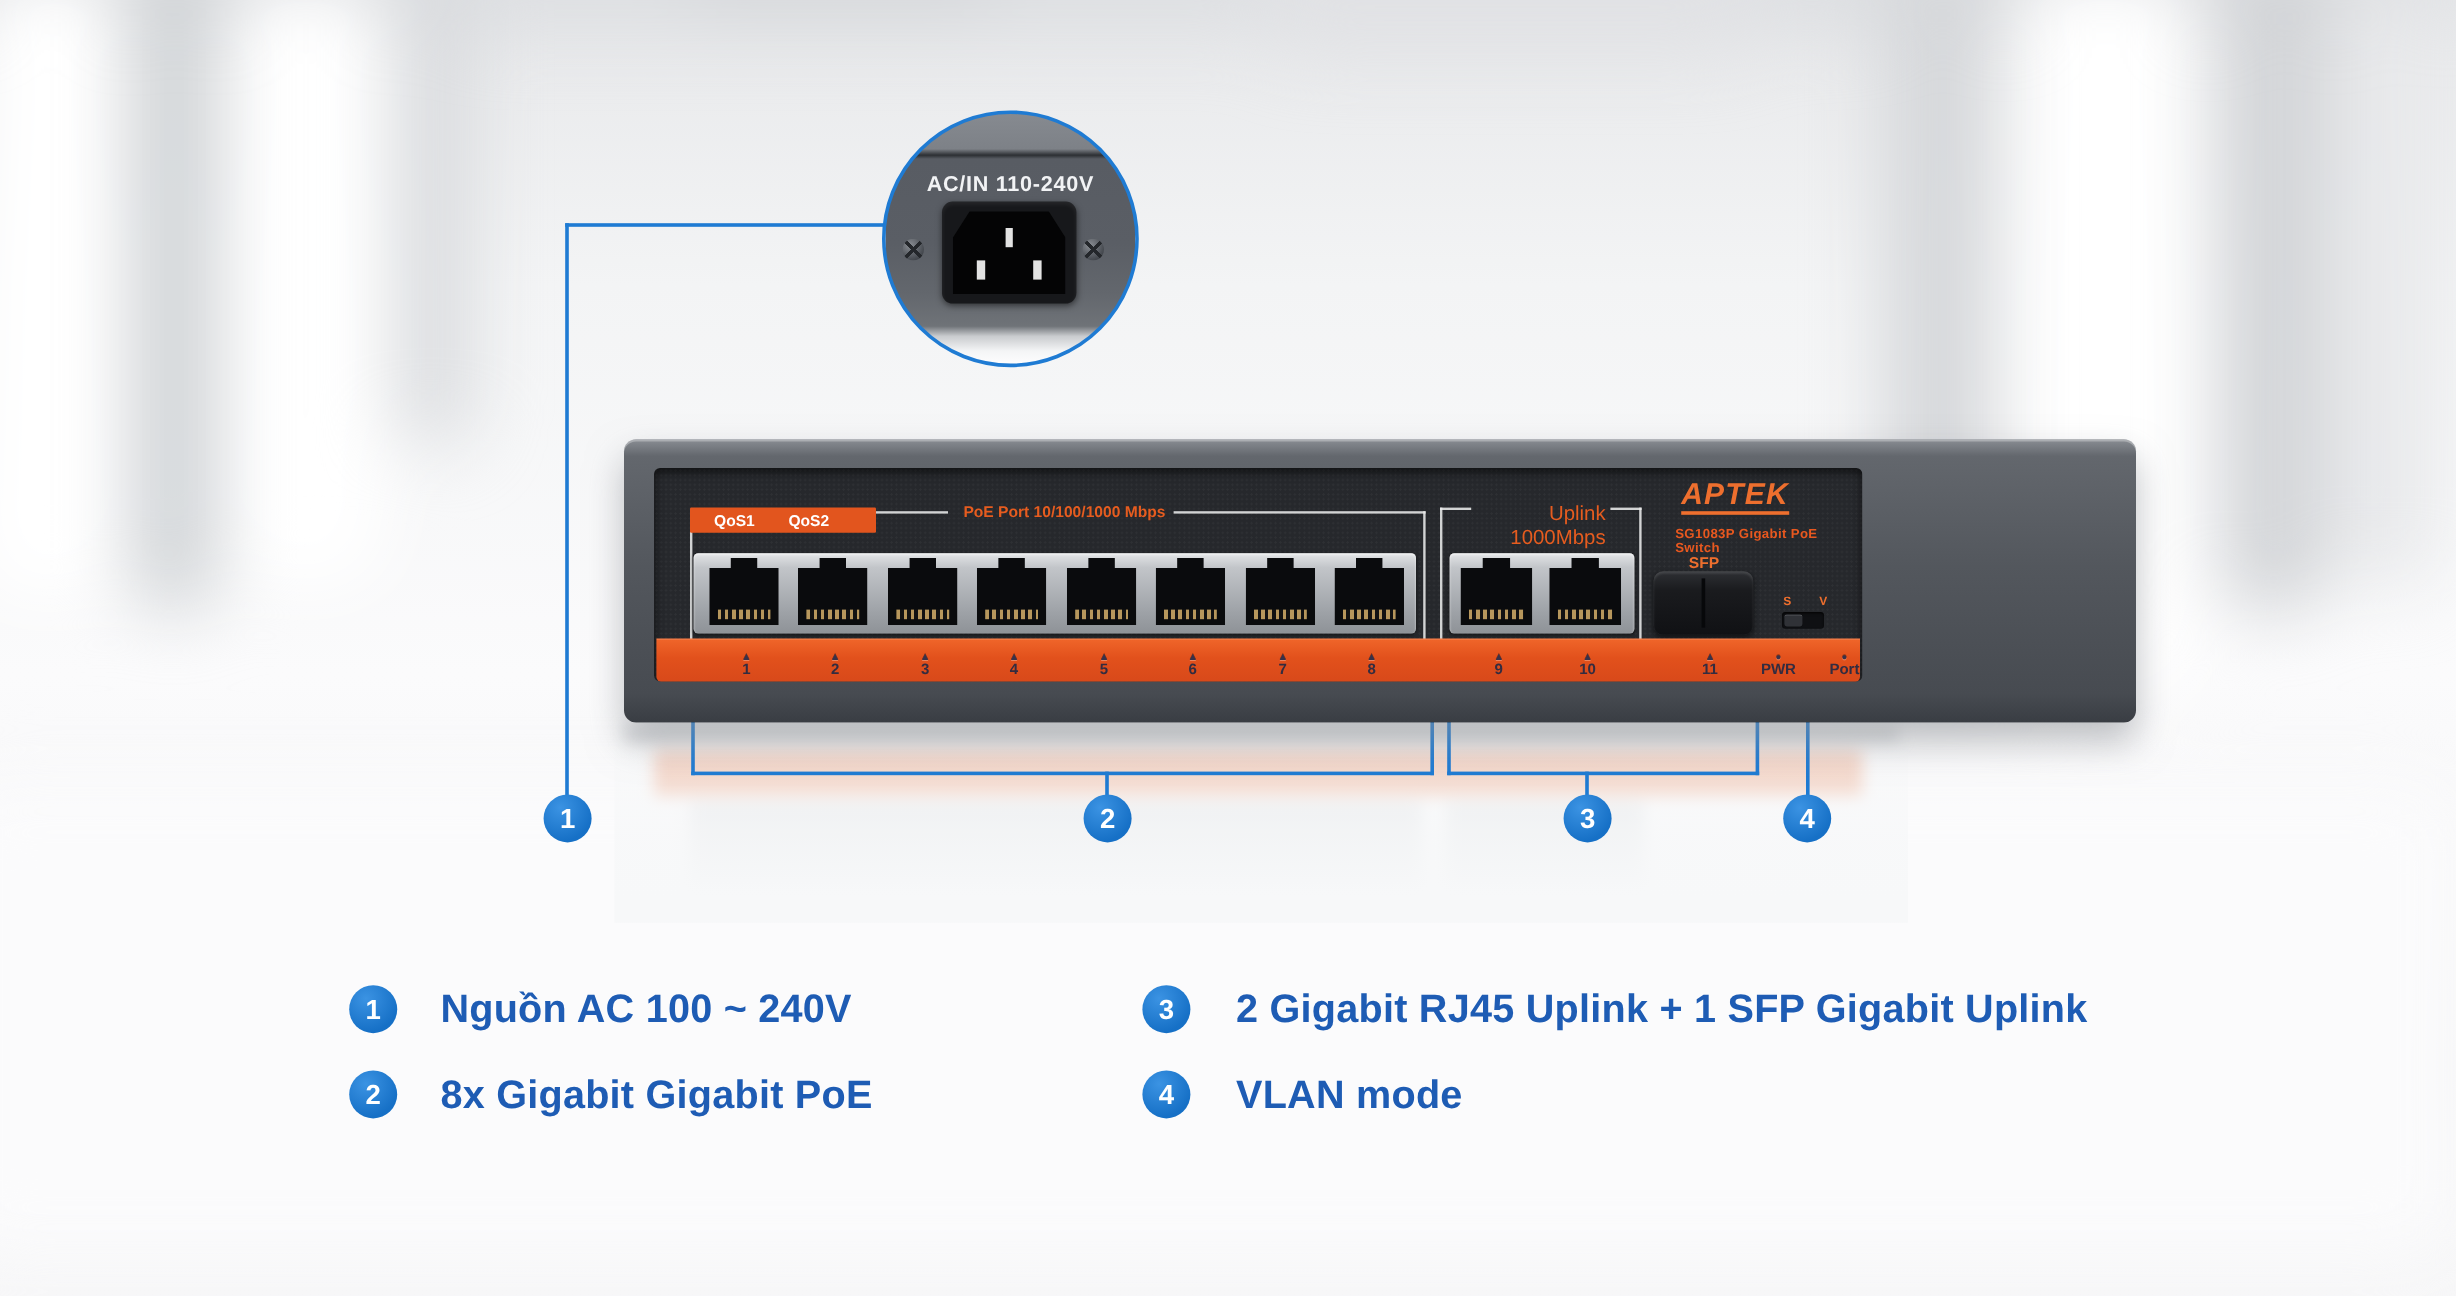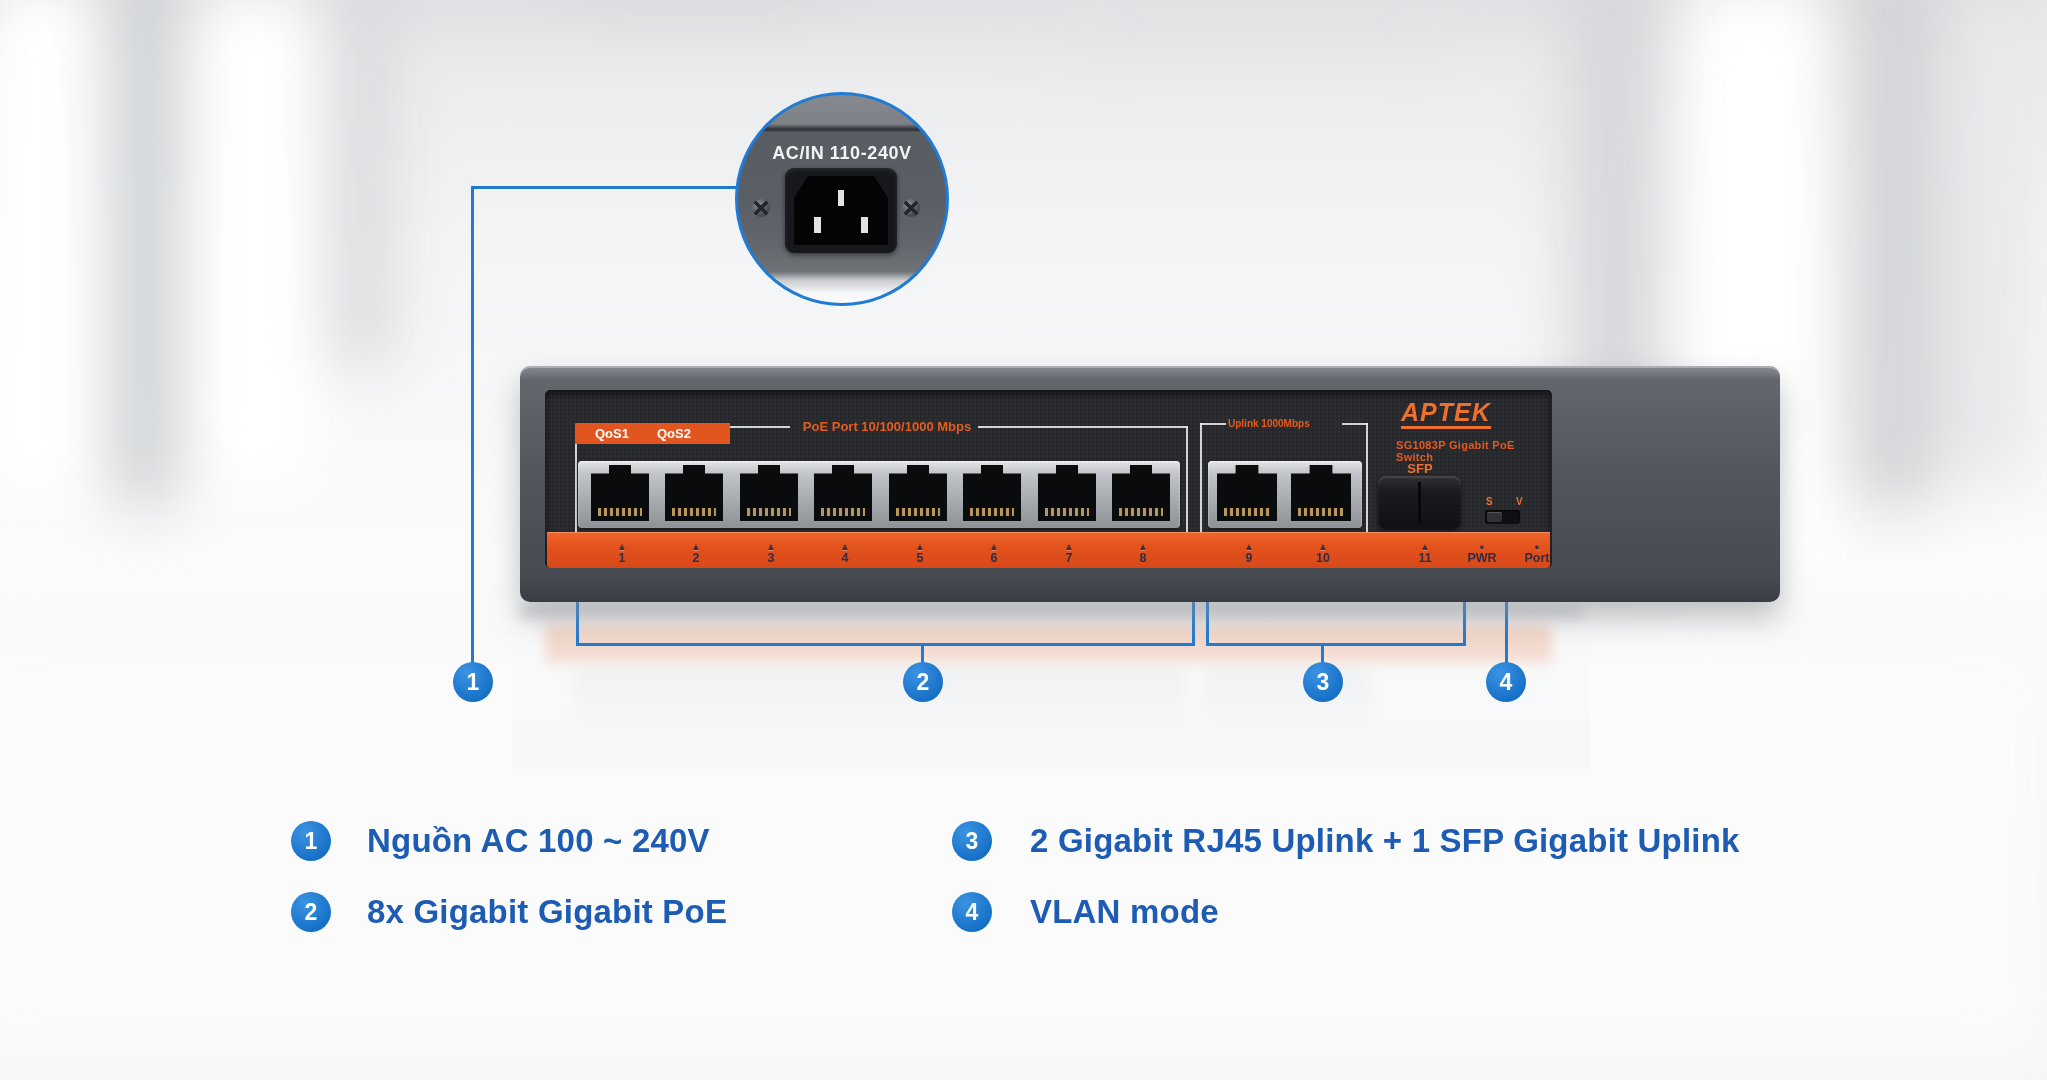--- a/index.html
+++ b/index.html
@@ -36,22 +36,22 @@
   .switch{position:absolute;left:520px;top:366px;width:1260px;height:236px;border-radius:10px;z-index:3;
     background:linear-gradient(180deg,#8a8e94 0%,#63676d 6%,#53575d 45%,#474b51 90%,#393d43 100%);
     box-shadow:0 16px 30px rgba(138,142,148,0.55),inset 0 2px 0 rgba(255,255,255,0.3);}
   .panel{position:absolute;left:25px;top:24px;width:1007px;height:178px;border-radius:5px;
     background:#26282c;
     background-image:radial-gradient(rgba(255,255,255,0.035) 1px,transparent 1px);background-size:4px 4px;
     box-shadow:inset 0 3px 8px rgba(0,0,0,0.65),inset 0 -1px 2px rgba(255,255,255,0.05);}
   .wl{position:absolute;background:#e9eaeb;opacity:.88;}
   .poe-title{position:absolute;left:252px;top:29px;width:180px;text-align:center;
     color:#e65c1f;font-weight:bold;font-size:13px;}
-  .uplink-title{position:absolute;left:683px;top:28px;width:110px;text-align:left;
-    color:#e65c1f;font-weight:bold;font-size:10px;}
+  .uplink-title{position:absolute;left:683px;top:28px;width:110px;text-align:right;
+    color:#e65c1f;font-weight:normal;font-size:17px;}
   .qos-badge{position:absolute;left:30px;top:33px;width:155px;height:21px;background:#e2551e;border-radius:1px;}
   .qos-badge span{position:absolute;top:2.5px;color:#fff;font-weight:bold;font-size:13px;}
   .brand{position:absolute;left:856px;top:10px;color:#ee6f2e;font-style:italic;font-weight:900;
     font-size:25px;letter-spacing:1px;border-bottom:3px solid #ee6f2e;padding-bottom:1px;line-height:25px;}
   .model{position:absolute;left:835px;top:49px;color:#e8581f;font-weight:bold;font-size:11px;letter-spacing:.3px;margin-left:16px;}
   .sfp-label{position:absolute;left:855px;top:71px;width:40px;text-align:center;color:#ee6f2e;font-weight:bold;font-size:13px;}
   .sfp-module{position:absolute;left:833px;top:86px;width:83px;height:53px;border-radius:8px;
     background:linear-gradient(180deg,#2e3034 0%,#1a1b1e 30%,#101114 100%);
     box-shadow:inset 0 2px 2px rgba(255,255,255,0.12),0 2px 4px rgba(0,0,0,0.5);}
   .sfp-slot{position:absolute;left:40px;top:6px;width:3px;height:41px;background:#07080a;}

